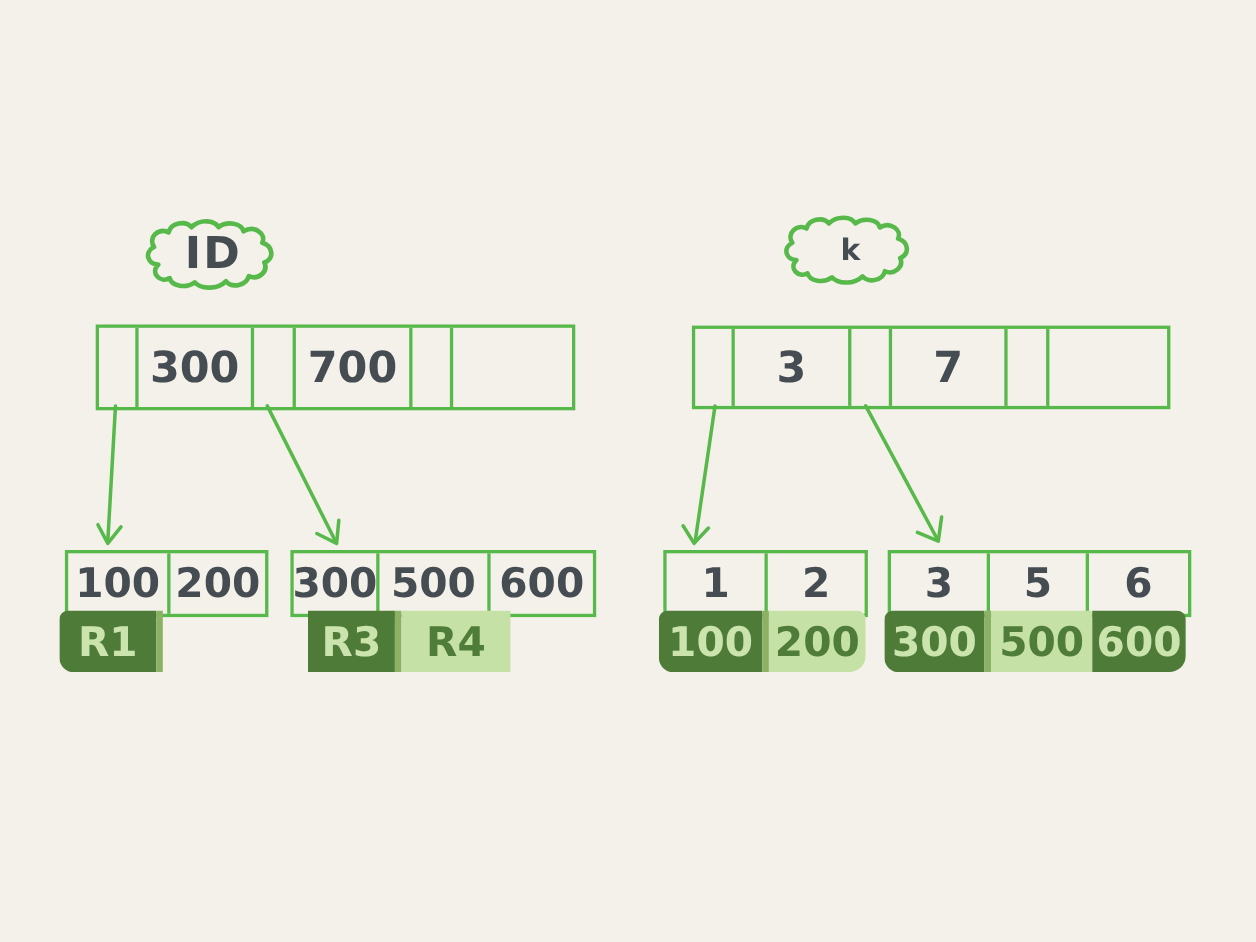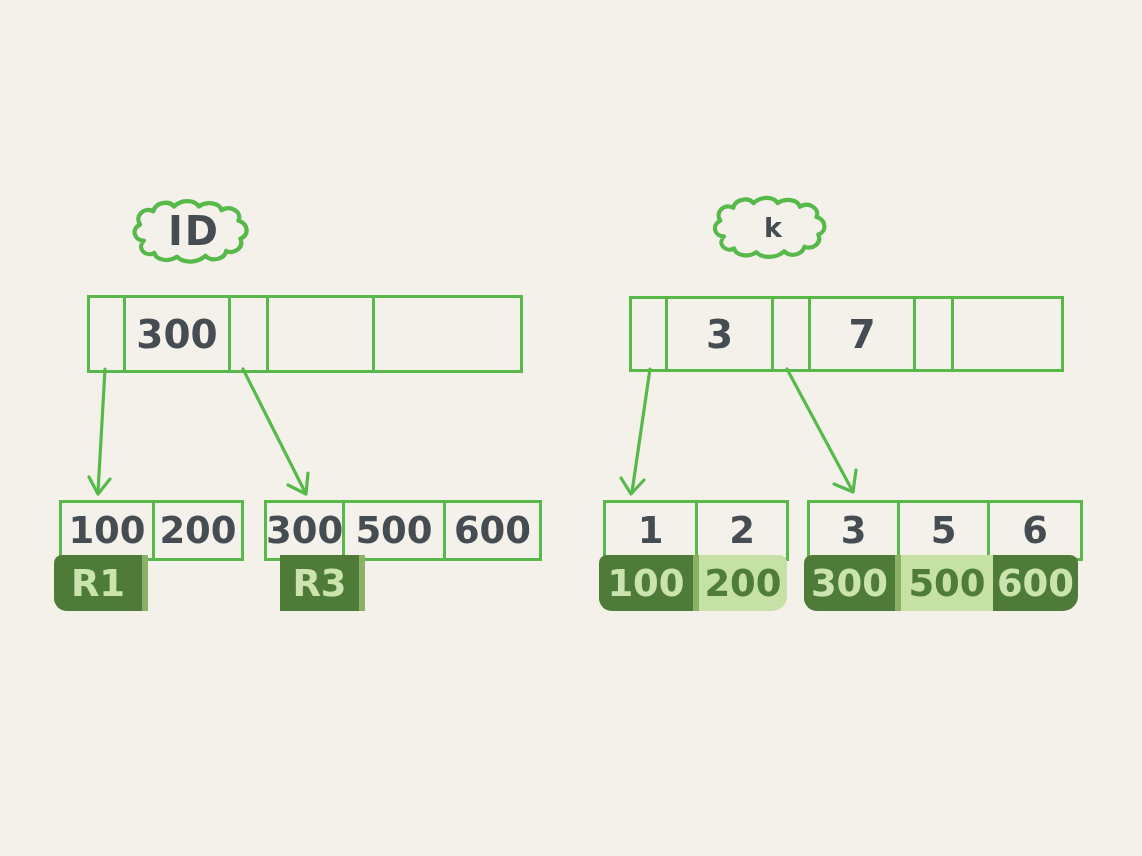--- a/index.html
+++ b/index.html
@@ -85,20 +85,21 @@
         C128,55 118,63 109,59 C107,68 93,71 87,64 C79,72 63,72 57,65 C49,71 35,69 33,61
         C24,66 14,56 22,48 Z"></path>
     </svg>
     <div class="cloud-label">k</div>
   </div>
 
   <div class="root-bar" id="root-left">
     <div class="cell"></div>
     <div class="cell">300</div>
     <div class="cell"></div>
+    <div class="cell">700</div>
     <div class="cell"></div>
     <div class="cell"></div>
   </div>
 
   <div class="root-bar" id="root-right">
     <div class="cell"></div>
     <div class="cell">3</div>
     <div class="cell"></div>
     <div class="cell">7</div>
     <div class="cell"></div>
@@ -134,20 +135,21 @@
   </div>
 
   <div class="key-row" id="leaf-l2-keys">
     <div class="kcell">300</div>
     <div class="kcell">500</div>
     <div class="kcell">600</div>
   </div>
   <div class="rec-row" id="leaf-l2-recs">
     <div class="block dark b1">R3</div>
     <div class="sep"></div>
+    <div class="block light b2">R4</div>
   </div>
 
   <div class="key-row" id="leaf-r1-keys">
     <div class="kcell">1</div>
     <div class="kcell">2</div>
   </div>
   <div class="rec-row" id="leaf-r1-recs">
     <div class="block dark b1">100</div>
     <div class="sep"></div>
     <div class="block light b2">200</div>

